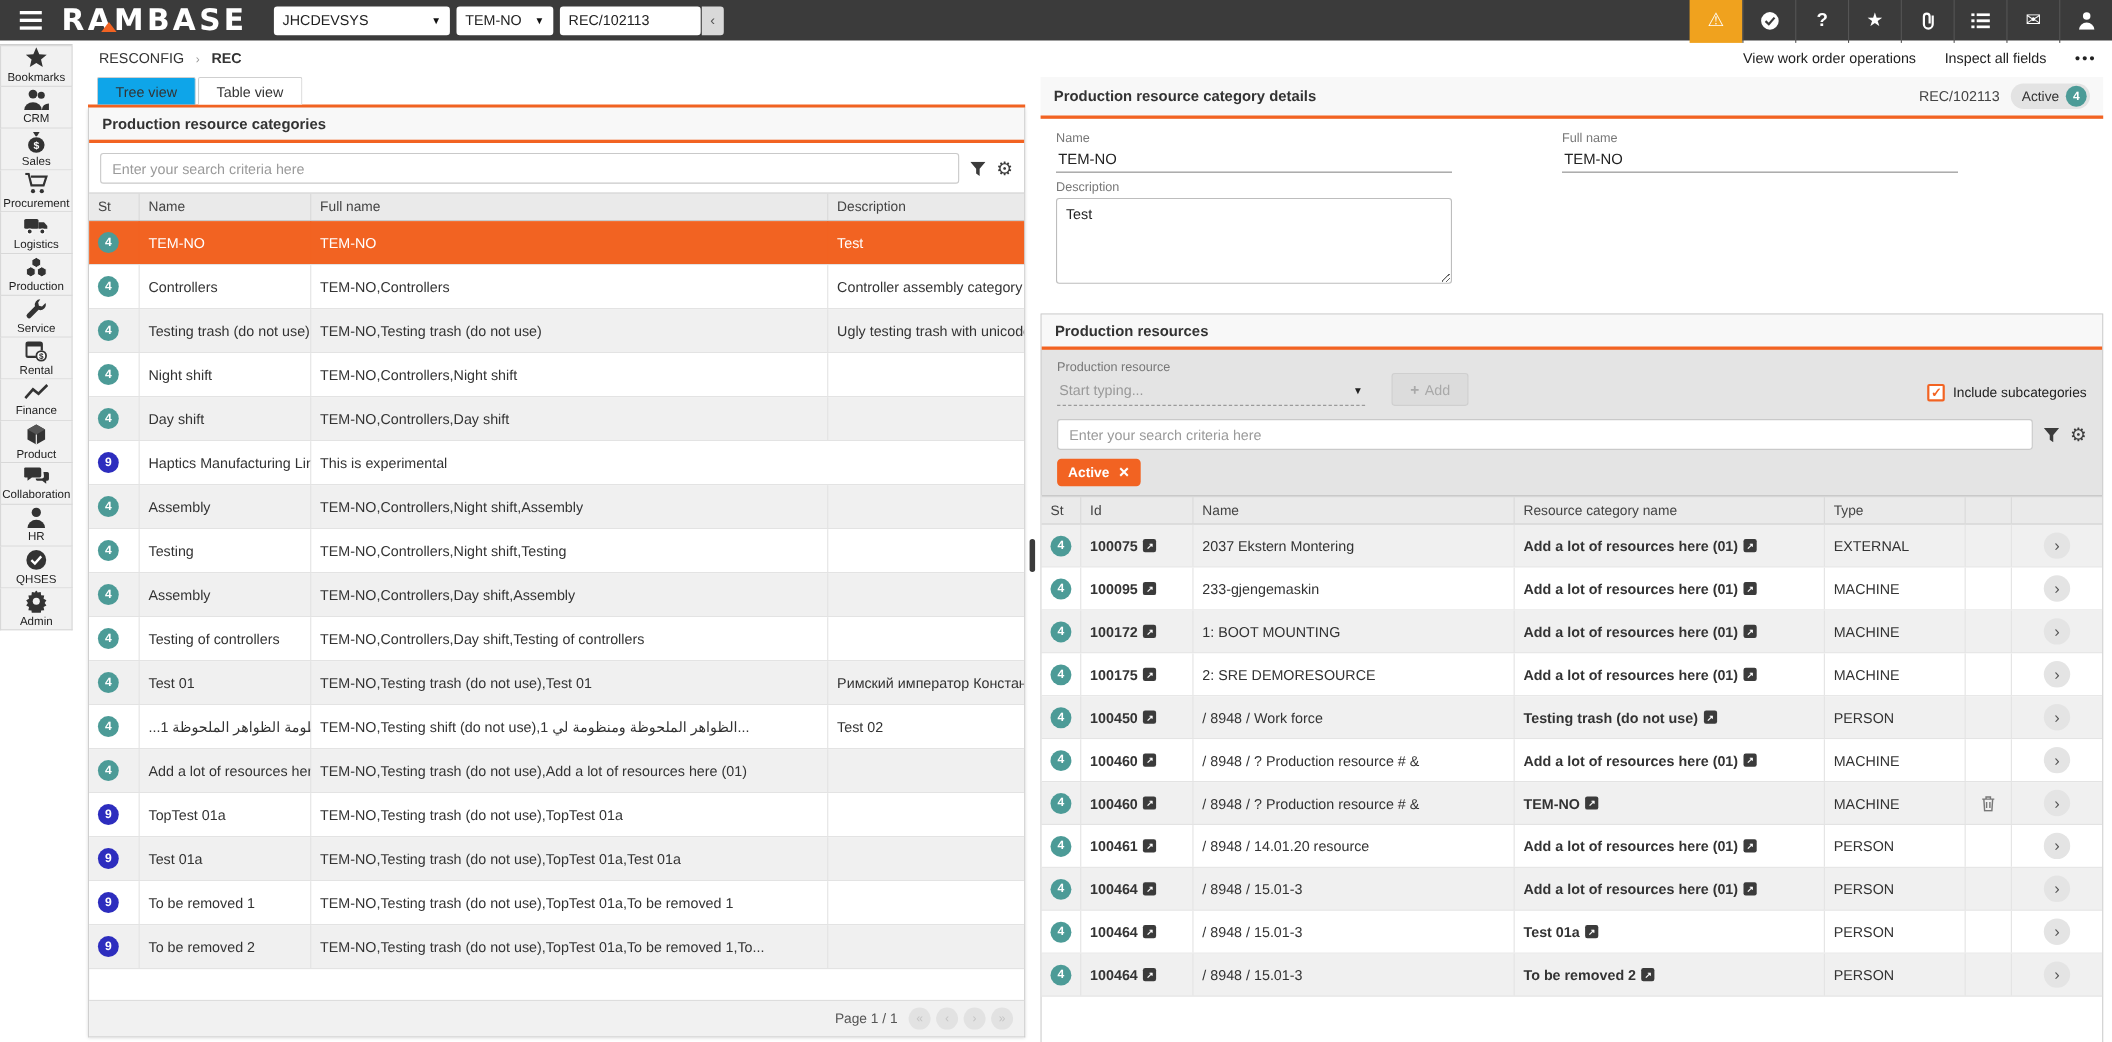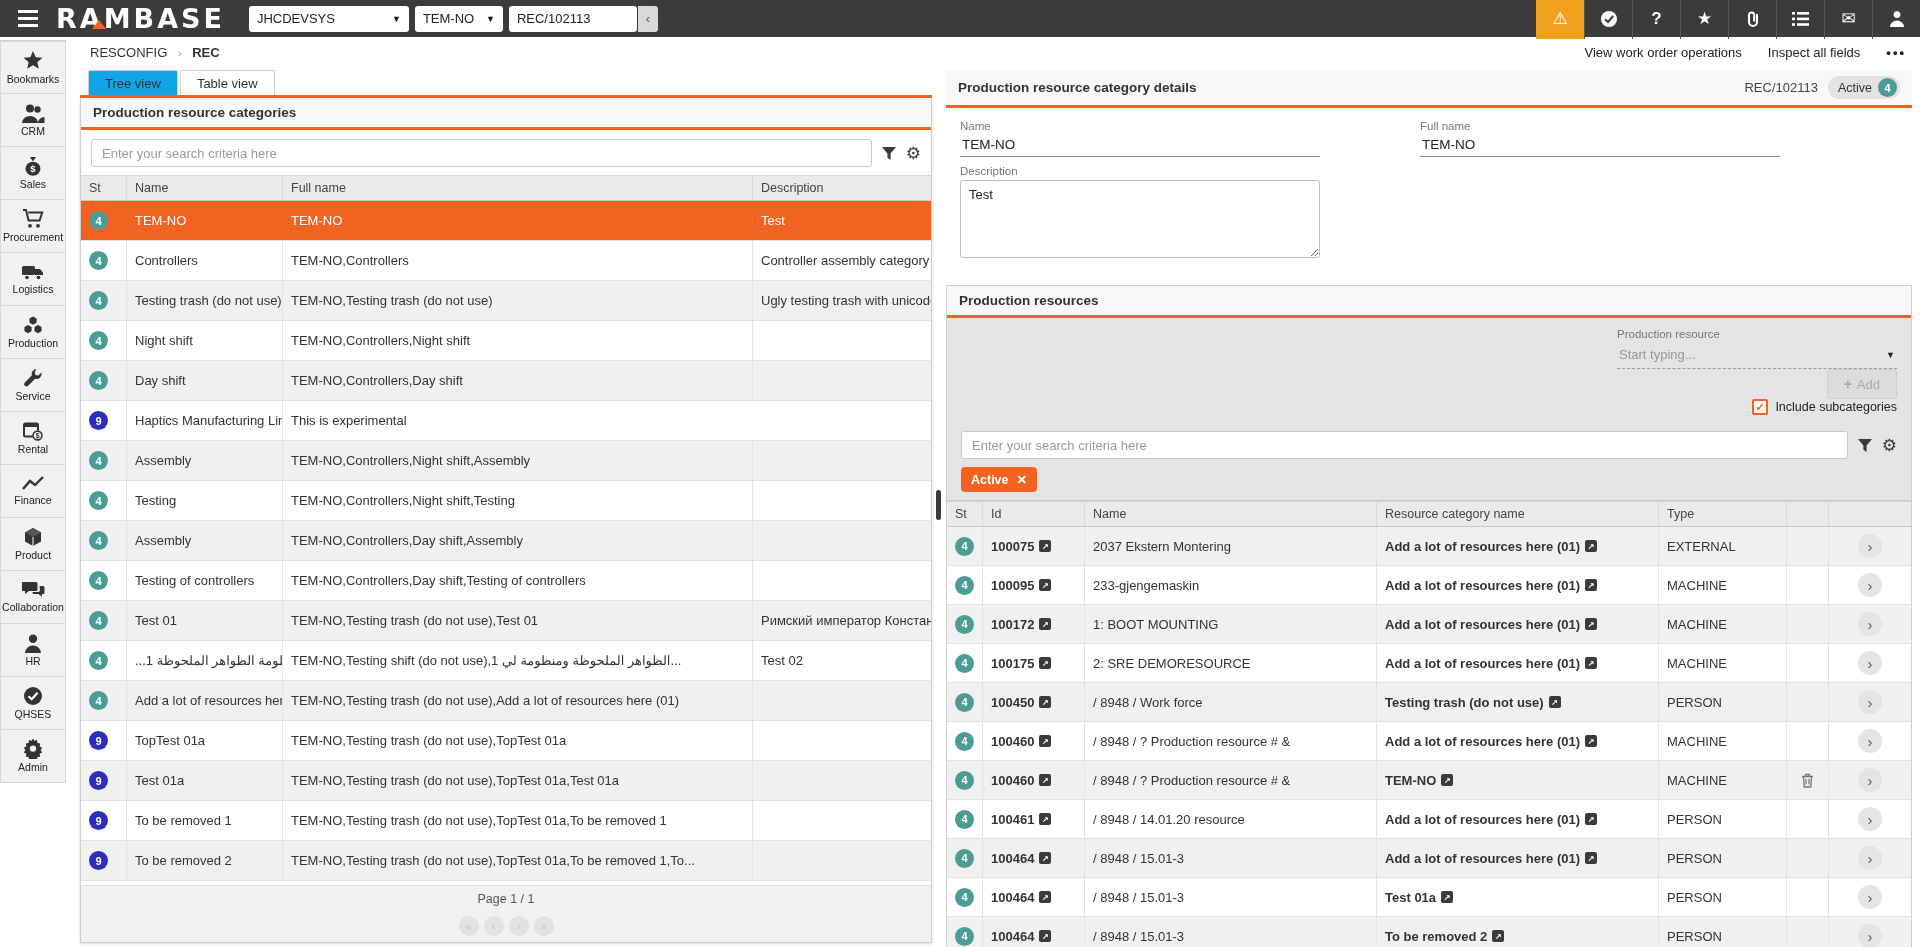--- a/index.html
+++ b/index.html
@@ -33,21 +33,21 @@
   .crumbrow { height:30px; display:flex; align-items:center; padding:0 14px 0 90px; background:#fff; }
   .crumb { font-size:13px; color:#333; }
   .crumb .sep { color:#999; margin:0 7px; font-size:11px; }
   .crumb .leaf { font-weight:bold; }
   .crumb-actions { margin-left:auto; display:flex; align-items:center; gap:26px; }
   .crumb-link { color:#222; font-size:13px; cursor:pointer; }
   .dots { letter-spacing:2px; font-weight:bold; color:#222; cursor:pointer; }
 
   
   .sidebar { position:absolute; left:0; top:40px; width:66px; border-top:1px solid #cfcfcf; }
-  .side-item { height:53px; background:#f1f1f1; border:1px solid #d8d8d8; border-top:none;
+  .side-item { height:38px; background:#f1f1f1; border:1px solid #d8d8d8; border-top:none;
     display:flex; flex-direction:column; align-items:center; justify-content:center; gap:2px; cursor:pointer; }
   .side-item:first-child { border-top:1px solid #d8d8d8; }
   .side-item .lbl { font-size:10.5px; color:#222; white-space:nowrap; }
   .side-item svg { display:block; }
 
   
   .main { position:absolute; left:80px; top:70px; right:8px; bottom:0; display:flex; }
   .left-pane { width:852px; }
   .gap { width:14px; position:relative; }
   .split-handle { position:absolute; left:4px; top:420px; width:5px; height:30px; background:#3b3b3b; border-radius:3px; cursor:col-resize; }
@@ -91,21 +91,21 @@
 
   
   .lt-st { width:46px; justify-content:flex-start; }
   .lt-name { width:156px; }
   .lt-full { width:470px; }
   .lt-desc { flex:1; }
   .lrow { height:40px; }
 
   
   .tbl-foot { margin-top:auto; background:#f1f1f1; border-top:1px solid #ddd; padding:6px 10px;
-    display:flex; align-items:center; justify-content:flex-end; gap:10px;flex-direction:column; }
+    display:flex; align-items:center; justify-content:flex-end; gap:10px; }
   .page-label { font-size:12.5px; color:#555; }
   .pg-group { display:flex; gap:5px; }
   .pg-btn { width:20px; height:20px; border-radius:50%; background:#e2e2e2; color:#fff; font-size:11px;
     display:flex; align-items:center; justify-content:center; }
   .pg-btn.off { color:#c4c4c4; }
 
   
   .details-head { background:#f8f8f8; border-bottom:3px solid #f26322; padding:6px 12px;
     display:flex; align-items:center; }
   .details-title { font-size:13.5px; font-weight:bold; color:#333; }
@@ -117,21 +117,21 @@
   .fields { display:flex; padding:12px 14px 4px; gap:100px; }
   .fcol { width:360px; }
   .flabel { font-size:11.5px; color:#777; margin-bottom:3px; }
   .fvalue { font-size:13.5px; color:#222; border-bottom:1px solid #8a8a8a; padding:2px 2px 4px; }
   .desc-wrap { padding:4px 14px 14px; }
   .desc-box { width:360px; height:78px; border:1px solid #bdbdbd; border-radius:3px; padding:6px 8px;
     font-size:13px; color:#222; resize:both; font-family:"Liberation Sans", sans-serif; }
 
   .resources { background:#e4e4e4; border:1px solid #cfcfcf; margin-top:10px; height:700px;
     display:flex; flex-direction:column; }
-  .res-controls { display:flex; align-items:flex-end; padding:10px 14px 12px;flex-direction:column; }
+  .res-controls { display:flex; align-items:flex-end; padding:10px 14px 12px; }
   .res-field { width:280px; }
   .res-label { font-size:11.5px; color:#777; margin-bottom:4px; }
   .res-combo { border-bottom:1px dashed #9a9a9a; display:flex; align-items:center; justify-content:space-between;
     padding:3px 2px 6px; cursor:pointer; }
   .res-combo .ph { color:#999; font-size:13px; }
   .res-combo .caret { font-size:9px; color:#222; }
   .add-btn { margin-left:24px; background:#dcdcdc; color:#a9a9a9; border:1px solid #cfcfcf; border-radius:3px;
     padding:6px 16px; font-size:13px; display:flex; align-items:center; gap:5px; }
   .add-btn .plus { font-weight:bold; font-size:14px; }
   .include-wrap { margin-left:auto; display:flex; align-items:center; gap:7px; cursor:pointer; padding-bottom:4px; }

